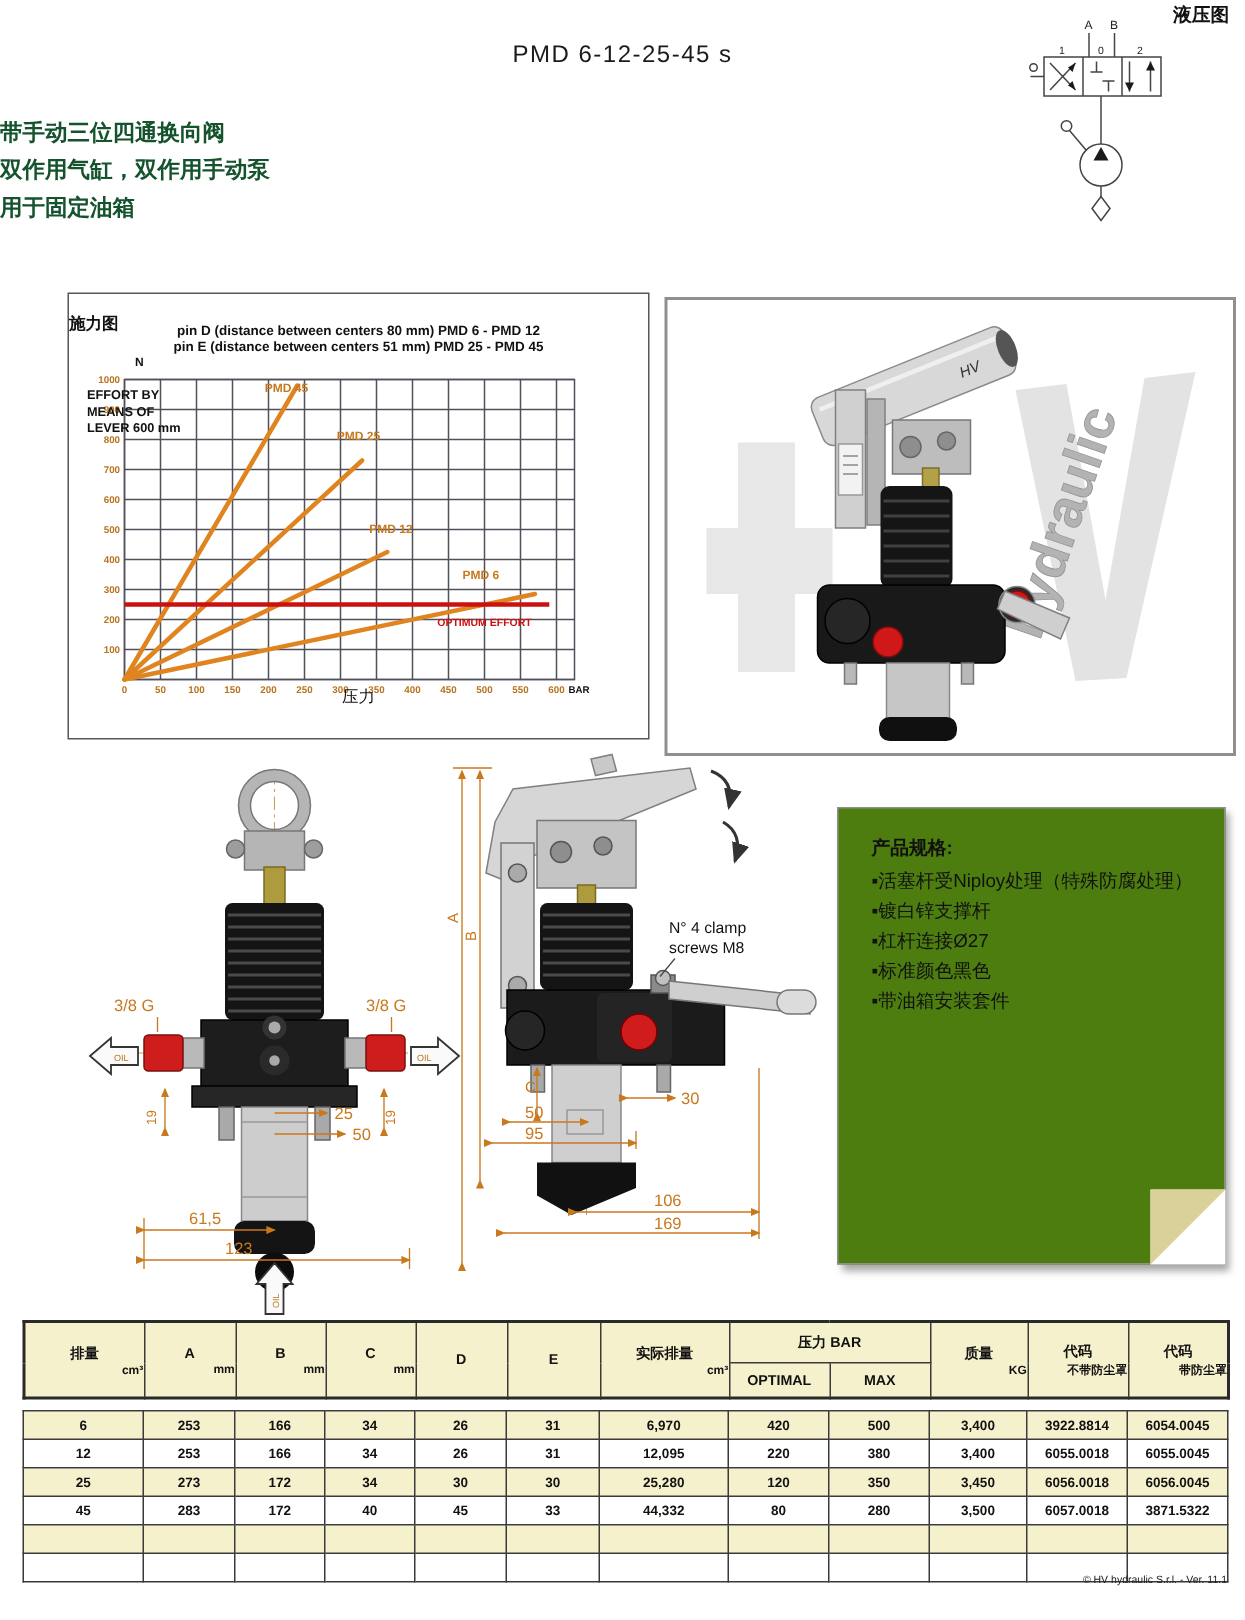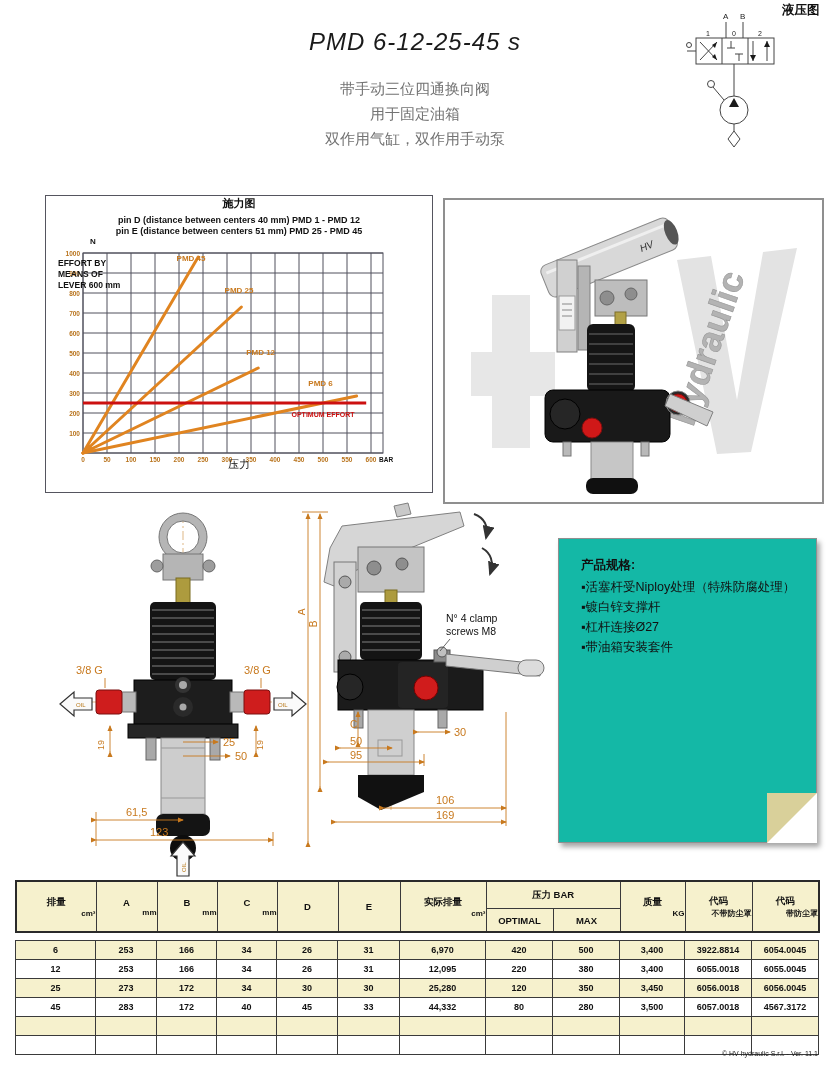--- a/index.html
+++ b/index.html
@@ -1,36 +1,36 @@
 <!DOCTYPE html>
 <html><head>
 <meta charset="utf-8">
 <style>
   html,body{margin:0;padding:0;background:#e8e8e8;}
   .page{position:relative;width:830px;height:1080px;background:#ffffff;margin:0 auto;
         font-family:"Liberation Sans",sans-serif;overflow:hidden;color:#111;}
   .abs{position:absolute;}
 
   
-  .main-title{top:28px;left:0;width:100%;text-align:center;font-size:24px;letter-spacing:1px;color:#1a1a1a;font-style:italic;}
-  .sub-title{top:76px;left:0;width:100%;text-align:center;font-size:15px;line-height:25px;color:#737373;}
+  .main-title{top:28px;left:0;width:100%;text-align:center;font-size:16px;letter-spacing:1px;color:#1a1a1a;}
+  .sub-title{top:76px;left:0;width:100%;text-align:left;font-size:15px;line-height:25px;color:#14532d;font-weight:bold;}
   .hydr-label{top:2px;left:782px;font-size:12.5px;font-weight:bold;}
 
   
   .chart-box{left:45px;top:195px;width:386px;height:296px;border:1px solid #55555f;background:#fff;}
-  .chart-title{position:absolute;top:0;left:0;width:100%;text-align:center;font-size:11px;font-weight:bold;}
+  .chart-title{position:absolute;top:12px;left:0;width:100%;text-align:left;font-size:11px;font-weight:bold;}
   .chart-sub{position:absolute;top:19px;left:0;width:100%;text-align:center;font-size:9px;font-weight:bold;line-height:11px;}
   .chart-xlabel{position:absolute;bottom:20px;left:0;width:100%;text-align:center;font-size:11px;}
   #chart-svg{position:absolute;left:0;top:0;}
 
   
   .photo-box{left:443px;top:198px;width:377px;height:302px;border:2px solid #8f8f8f;background:#fff;}
 
   
-  .note{left:558px;top:538px;width:257px;height:303px;background:#14b8a6;border:1px solid #8f8f8f;
+  .note{left:558px;top:538px;width:257px;height:303px;background:#4d7c0f;border:1px solid #8f8f8f;
         box-shadow:3px 4px 5px rgba(0,0,0,0.35);}
   .note::after{content:'';position:absolute;right:-1px;bottom:-1px;border-style:solid;
         border-width:0 0 50px 50px;border-color:transparent transparent #ffffff #d9d09a;}
   .note-inner{padding:16px 14px 0 22px;font-size:12.5px;line-height:20px;word-break:break-all;}
   .note-title{font-weight:bold;margin-bottom:2px;}
   .note ul{margin:0;padding:0;list-style:none;}
 
   
   .tbl{left:15px;top:880px;width:803px;}
   .tbl table{border-collapse:collapse;table-layout:fixed;width:803px;padding-left:41px;}
@@ -97,22 +97,22 @@
       <text x="54" y="11">B</text>
       <text x="20" y="28" font-size="7">1</text>
       <text x="46" y="28" font-size="7">0</text>
       <text x="72" y="28" font-size="7">2</text>
     </g>
   </svg>
 
   <div class="abs main-title">PMD 6-12-25-45 s</div>
   <div class="abs sub-title">
     <div>带手动三位四通换向阀</div>
+    <div>双作用气缸，双作用手动泵</div>
     <div>用于固定油箱</div>
-    <div>双作用气缸，双作用手动泵</div>
   </div>
 
   <div class="abs chart-box">
     <svg id="chart-svg" width="386" height="296" viewBox="0 0 386 296">
         <line x1="37" y1="57" x2="37" y2="257" stroke="#50505c" stroke-width="1"></line>
         <line x1="61" y1="57" x2="61" y2="257" stroke="#50505c" stroke-width="1"></line>
         <line x1="85" y1="57" x2="85" y2="257" stroke="#50505c" stroke-width="1"></line>
         <line x1="109" y1="57" x2="109" y2="257" stroke="#50505c" stroke-width="1"></line>
         <line x1="133" y1="57" x2="133" y2="257" stroke="#50505c" stroke-width="1"></line>
         <line x1="157" y1="57" x2="157" y2="257" stroke="#50505c" stroke-width="1"></line>
@@ -170,21 +170,21 @@
         <line x1="37" y1="257" x2="212.2" y2="172" stroke="#e08420" stroke-width="3" stroke-linecap="round"></line>
         <text x="214.6" y="159" text-anchor="middle" fill="#c8791e" font-size="8" font-weight="bold">PMD 12</text>
         <line x1="37" y1="257" x2="310.6" y2="200" stroke="#e08420" stroke-width="3" stroke-linecap="round"></line>
         <text x="274.6" y="190" text-anchor="middle" fill="#c8791e" font-size="8" font-weight="bold">PMD 6</text>
         <polygon points="37,257 48,254 42,247" fill="#e08420"></polygon>
         <line x1="37" y1="207" x2="320.2" y2="207" stroke="#cc1010" stroke-width="3"></line>
         <text x="277" y="221" text-anchor="middle" fill="#cc1010" font-size="7" font-weight="bold">OPTIMUM EFFORT</text>
       </svg>
     <div class="chart-title">施力图</div>
     <div class="chart-sub">
-      <div>pin D (distance between centers 40 mm) PMD 1 - PMD 12</div>
+      <div>pin D (distance between centers 80 mm) PMD 6 - PMD 12</div>
       <div>pin E (distance between centers 51 mm) PMD 25 - PMD 45</div>
     </div>
     <div class="chart-xlabel">压力</div>
   </div>
 
   <div class="abs photo-box">
     <svg width="373" height="298" viewBox="0 0 373 298">
 
       <rect x="47" y="95" width="38" height="153" fill="#e7e7e7"></rect>
       <rect x="26" y="152" width="84" height="44" fill="#e7e7e7"></rect>
@@ -394,20 +394,21 @@
     </g>
   </svg>
 
   <div class="abs note">
     <div class="note-inner">
       <div class="note-title">产品规格:</div>
       <ul id="specs-list">
           <li>▪活塞杆受Niploy处理（特殊防腐处理）</li>
           <li>▪镀白锌支撑杆</li>
           <li>▪杠杆连接Ø27</li>
+          <li>▪标准颜色黑色</li>
           <li>▪带油箱安装套件</li>
         </ul>
     </div>
   </div>
 
   <div class="abs tbl">
     <table class="hdrtbl">
       <colgroup>
         <col style="width:80px">
           <col style="width:61px">
@@ -533,21 +534,21 @@
             <td>283</td>
             <td>172</td>
             <td>40</td>
             <td>45</td>
             <td>33</td>
             <td>44,332</td>
             <td>80</td>
             <td>280</td>
             <td>3,500</td>
             <td>6057.0018</td>
-            <td>4567.3172</td>
+            <td>3871.5322</td>
           </tr>
           <tr>
             <td>&nbsp;</td>
             <td>&nbsp;</td>
             <td>&nbsp;</td>
             <td>&nbsp;</td>
             <td>&nbsp;</td>
             <td>&nbsp;</td>
             <td>&nbsp;</td>
             <td>&nbsp;</td>

